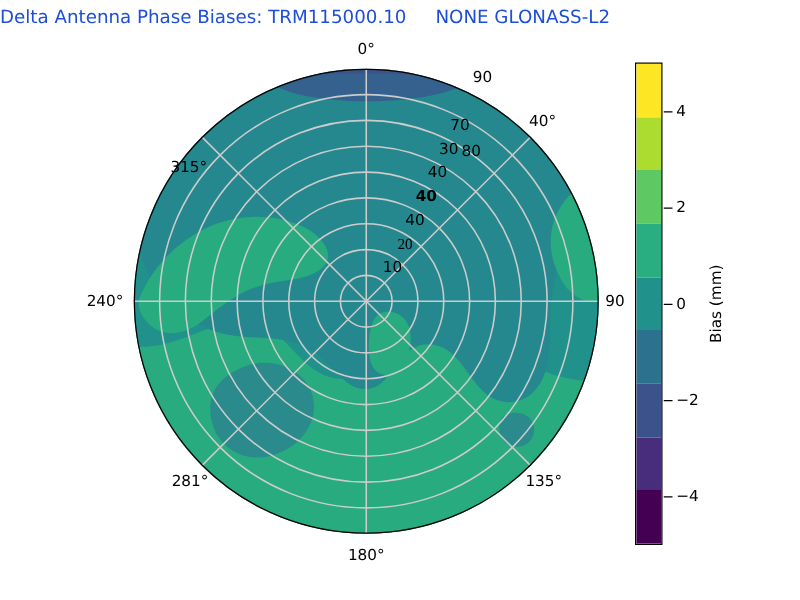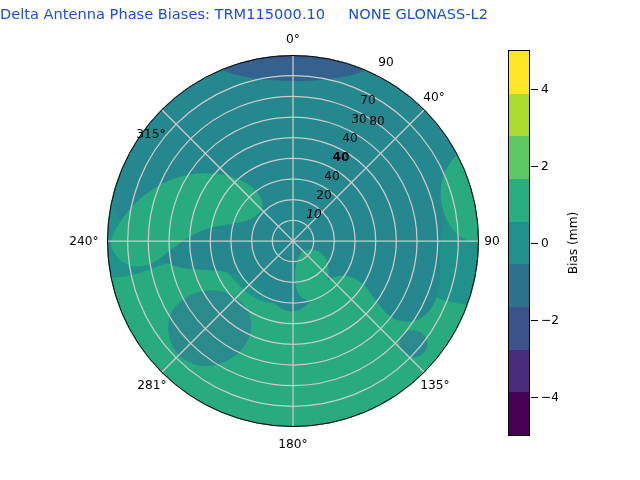--- a/index.html
+++ b/index.html
@@ -128,22 +128,22 @@
             <line x1="0" y1="186" x2="372" y2="186"></line>
             <line x1="54.5" y1="54.5" x2="317.5" y2="317.5"></line>
             <line x1="317.5" y1="54.5" x2="54.5" y2="317.5"></line>
           </g>
         </g>
       </svg>
     </div>
     <div class="axes-edge"></div>
   </div>
 
-  <div class="r-label" style="left:314px;top:214px;font-style:italic;">10</div>
-  <div class="r-label" style="left:324px;top:195px;">20</div>
+  <div class="r-label" style="left:314px;top:214px;">10</div>
+  <div class="r-label" style="left:324px;top:195px;font-family:Liberation Serif, serif;">20</div>
   <div class="r-label" style="left:332px;top:176px;">40</div>
   <div class="r-label" style="left:341px;top:157px;font-weight:bold;">40</div>
   <div class="r-label" style="left:350px;top:138px;">40</div>
   <div class="r-label" style="left:359px;top:119px;">30</div>
   <div class="r-label" style="left:368px;top:100px;">70</div>
   <div class="r-label" style="left:377px;top:81px;margin-top:40px;">80</div>
   <div class="r-label" style="left:386px;top:62px;">90</div>
 
   <div class="th-label" style="left:293px;top:39px;">0°</div>
   <div class="th-label" style="left:434px;top:97px;">40°</div>

